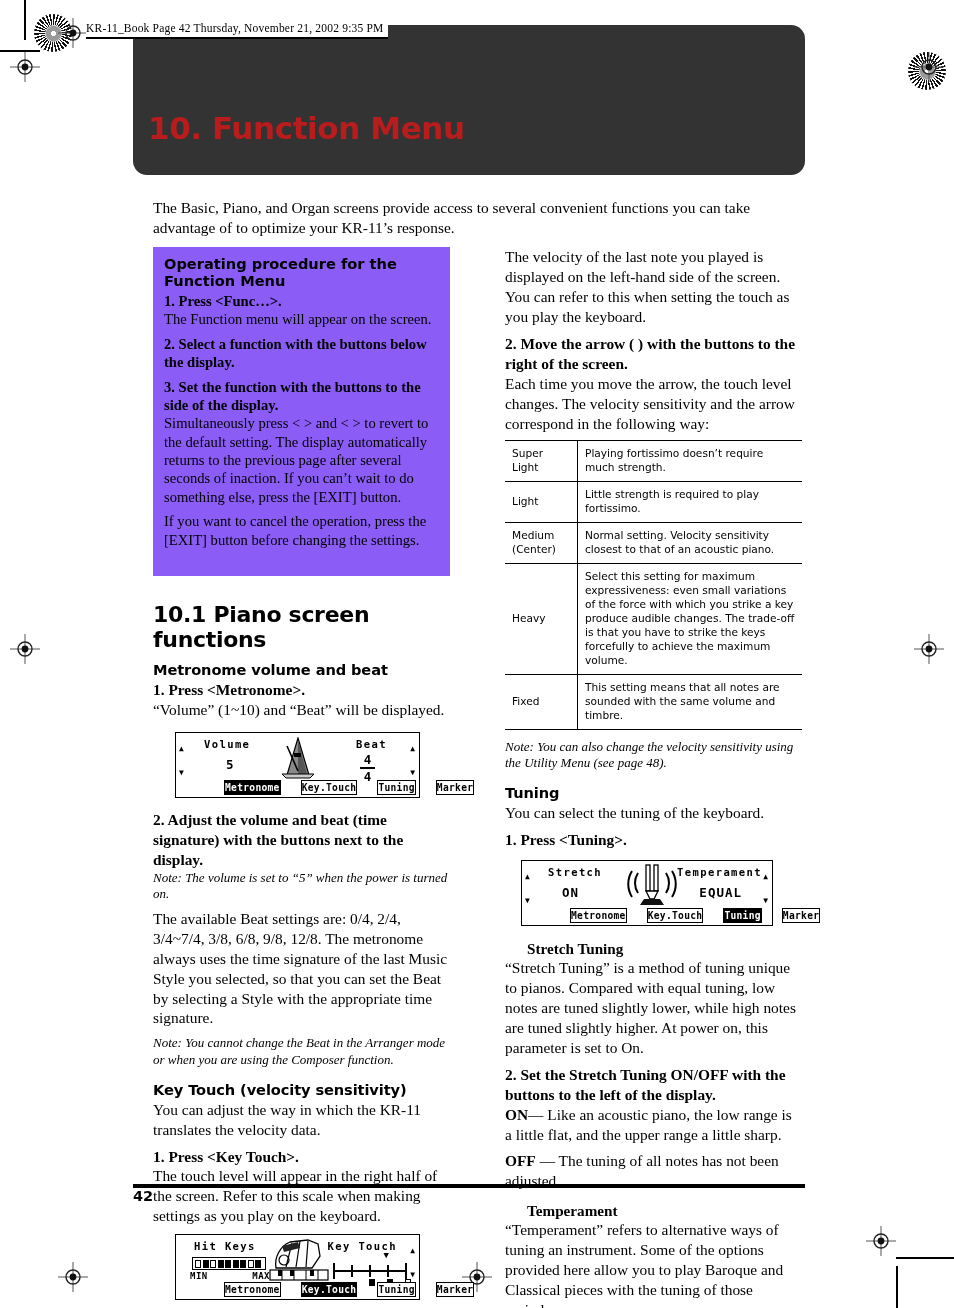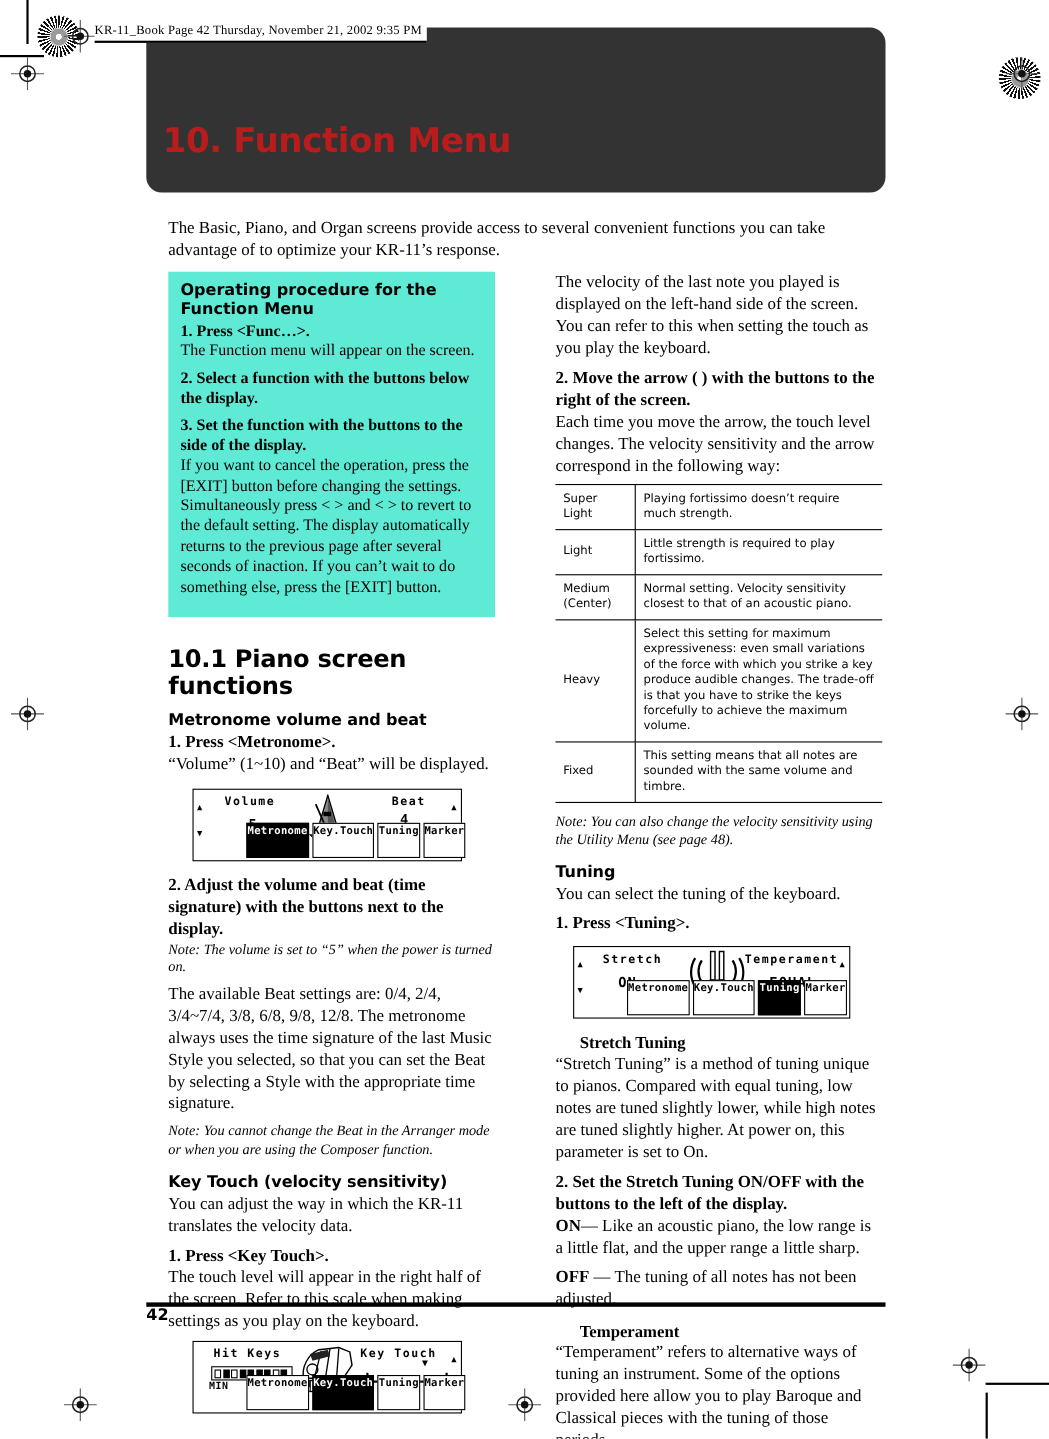--- a/index.html
+++ b/index.html
@@ -72,21 +72,21 @@
   .h3{
     font-family:"DejaVu Sans", sans-serif;font-weight:bold;
     font-size:14.6px;letter-spacing:-0.1px;margin:0 0 2px 0;
   }
   .h4{
     font-weight:bold;font-size:15.2px;margin:0 0 0 0;padding-left:22px;
   }
 
   
   .greybox{
-    background:#5eead4;padding:8px 11px 12px 11px;width:275px;
+    background:#8b5cf6;padding:8px 11px 27px 11px;width:275px;
   }
   .greybox .gb-title{
     font-family:"DejaVu Sans", sans-serif;font-weight:bold;
     font-size:14.6px;margin:0 0 3px 0;
   }
   .greybox p{font-size:14.6px;line-height:1.26;margin:0 0 6px 0;}
   .greybox p.run{margin-bottom:0;}
 
   
   table.vtab{
@@ -110,22 +110,22 @@
     box-sizing:border-box;
   }
   .lcd-inner{position:absolute;inset:0;}
   .lcd-lbl{
     position:absolute;font-size:10.5px;letter-spacing:1.4px;font-weight:bold;
   }
   .lcd-val{
     position:absolute;font-size:12.5px;font-weight:bold;letter-spacing:1px;
   }
   .tabs{
-    position:absolute;left:2px;right:2px;bottom:2px;height:32px;
-    display:flex;gap:3px;padding-left:46px;
+    position:absolute;left:2px;right:2px;bottom:2px;height:15px;
+    display:flex;gap:20px;padding-left:46px;
   }
   .tab{
     flex:1;border:1.3px solid #000;font-size:9.6px;font-weight:bold;
     text-align:center;line-height:13px;letter-spacing:.3px;
     background:#fff;color:#000;box-sizing:border-box;
   }
   .tab.on{background:#000;color:#fff;}
   .arrows{position:absolute;font-size:8px;line-height:8px;}
   .arr-l-up{left:3px;top:12px;}
   .arr-l-dn{left:3px;top:36px;}
@@ -259,22 +259,22 @@
 </div>
 
 <div class="col-left">
 
   <div class="greybox">
     <div class="gb-title">Operating procedure for the Function Menu</div>
     <p class="run"><span class="b">1. Press &lt;Func…&gt;.</span></p>
     <p>The Function menu will appear on the screen.</p>
     <p class="b">2. Select a function with the buttons below the display.</p>
     <p class="run b">3. Set the function with the buttons to the side of the display.</p>
+    <p>Simultaneously press &lt;    &gt; and &lt;    &gt; to revert to the default setting. The display automatically returns to the previous page after several seconds of inaction. If you can’t wait to do something else, press the [EXIT] button.</p>
     <p style="margin-bottom:0">If you want to cancel the operation, press the [EXIT] button before changing the settings.</p>
-    <p>Simultaneously press &lt;    &gt; and &lt;    &gt; to revert to the default setting. The display automatically returns to the previous page after several seconds of inaction. If you can’t wait to do something else, press the [EXIT] button.</p>
   </div>
 
   <div style="height:26px"></div>
 
   <div class="h2">10.1 Piano screen functions</div>
 
   <div class="h3">Metronome volume and beat</div>
   <p class="tight b">1. Press &lt;Metronome&gt;.</p>
   <p>“Volume” (1~10) and “Beat” will be displayed.</p>
 

